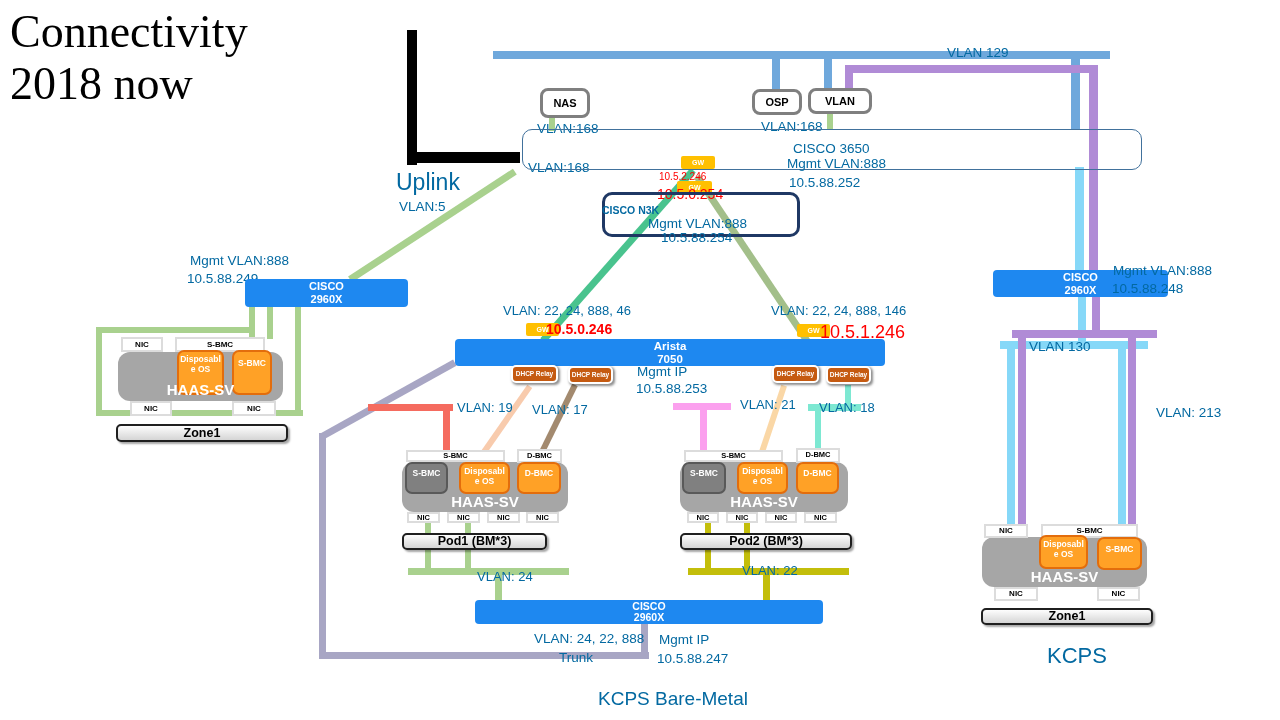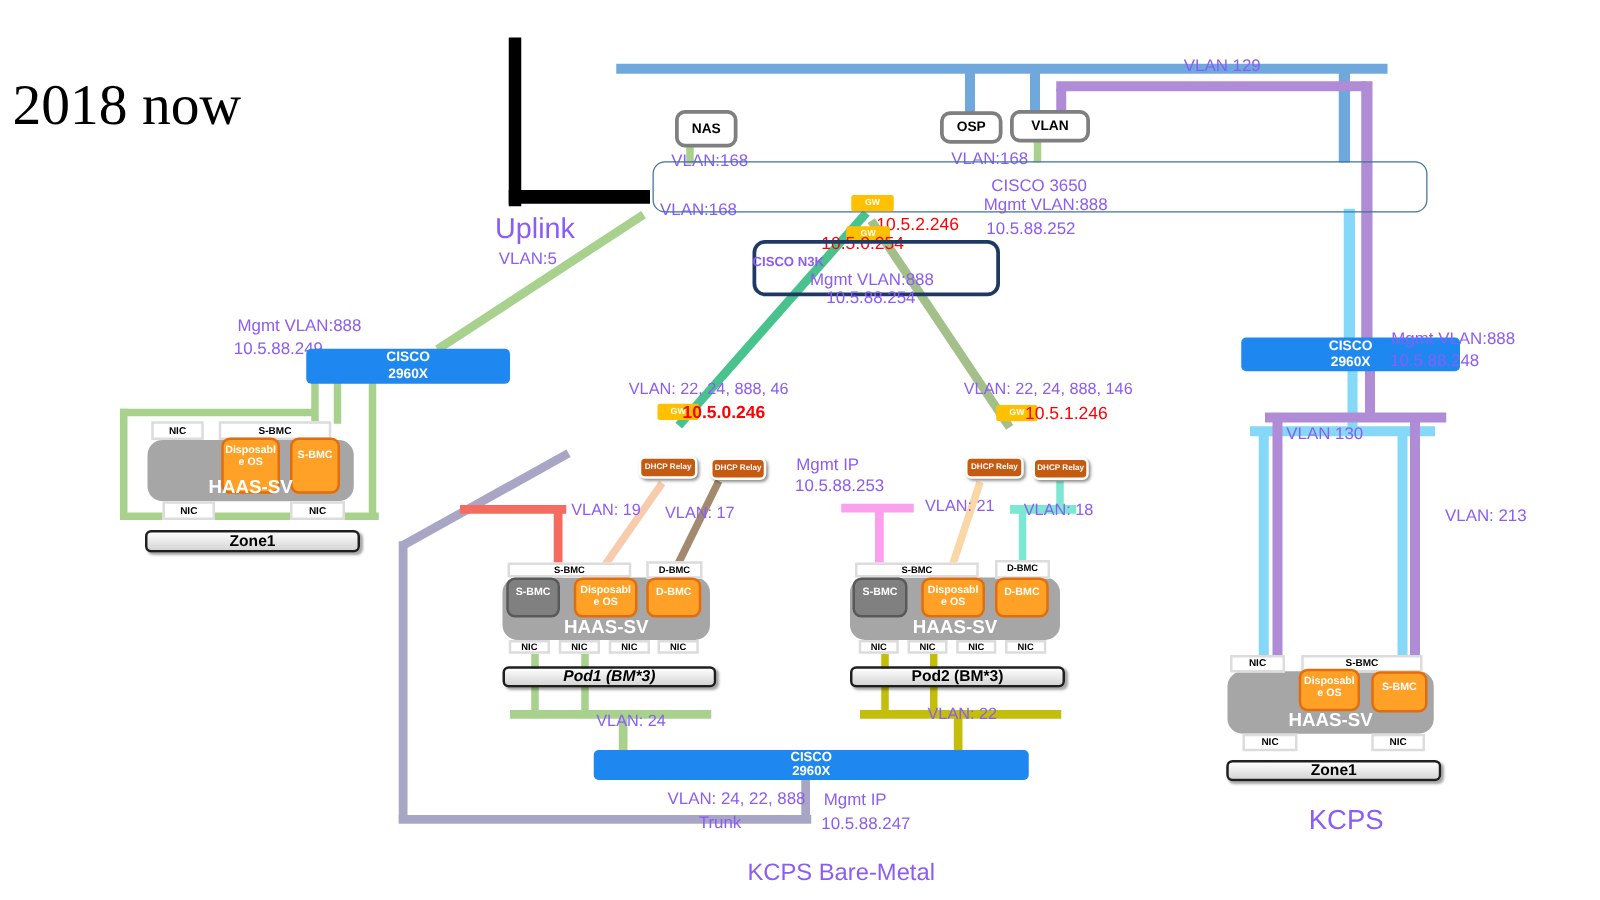--- a/index.html
+++ b/index.html
@@ -1,20 +1,20 @@
 <!DOCTYPE html>
 <html><head>
 <meta charset="utf-8">
 <style>
   html,body {margin:0; padding:0; background:#fff;}
   #slide {position:relative; width:1280px; height:720px; background:#fff; overflow:hidden;
           font-family:"Liberation Sans", sans-serif;}
   .ln  {position:absolute;}
   .dg  {position:absolute; transform-origin:0 50%;}
-  .tx  {position:absolute; white-space:nowrap; color:#8b5cf6; font-family:"Liberation Sans",sans-serif;}
+  .tx  {position:absolute; white-space:nowrap; color:#0369a1; font-family:"Liberation Sans",sans-serif;}
   .b   {font-weight:bold;}
   .red {color:#FF0000;}
   .dev {position:absolute; background:#1E88F0; border-radius:4px; color:#fff; font-weight:bold;
         text-align:center; font-size:11px; line-height:13px; padding-top:1px; box-sizing:border-box;}
   .pill{position:absolute; background:#fff; border:3px solid #7F7F7F; border-radius:8px;
         font-weight:bold; font-size:11px; display:flex; align-items:center; justify-content:center;
         box-sizing:border-box; color:#000;}
   .wl  {position:absolute; background:#fff; border:2px solid #DCDCDC; font-weight:bold;
         text-align:center; color:#000; box-sizing:border-box; overflow:hidden;}
   .haas{position:absolute; background:#A6A6A6; border-radius:12px;}
@@ -98,20 +98,21 @@
 
   <div class="ln" style="left:1078px;top:296px;width:8px;height:52px;background:#86D8F8;"></div>
   <div class="ln" style="left:1092px;top:296px;width:8px;height:41px;background:#B08BD6;"></div>
   <div class="ln" style="left:1012px;top:330px;width:145px;height:8px;background:#B08BD6;"></div>
   <div class="ln" style="left:1000px;top:341px;width:148px;height:8px;background:#86D8F8;"></div>
   <div class="ln" style="left:1007px;top:348px;width:8px;height:177px;background:#86D8F8;"></div>
   <div class="ln" style="left:1018px;top:337px;width:8px;height:188px;background:#B08BD6;"></div>
   <div class="ln" style="left:1118px;top:348px;width:8px;height:177px;background:#86D8F8;"></div>
   <div class="ln" style="left:1128px;top:337px;width:8px;height:188px;background:#B08BD6;"></div>
 
+  <div class="ttl" style="left:10px;top:6px;">Connectivity</div>
   <div class="ttl" style="left:10px;top:58px;">2018 now</div>
   <div class="tx" style="left:396px;top:169px;font-size:23px;">Uplink</div>
   <div class="tx" style="left:399px;top:199px;font-size:13.5px;">VLAN:5</div>
   <div class="tx" style="left:947px;top:45px;font-size:13.5px;">VLAN 129</div>
 
   <div class="pill" style="left:540px;top:88px;width:50px;height:30px;">
       <span>NAS</span>
     </div>
   <div class="pill" style="left:752px;top:89px;width:50px;height:26px;">
       <span>OSP</span>
@@ -122,21 +123,21 @@
   <div class="tx" style="left:537px;top:121px;font-size:13.5px;">VLAN:168</div>
   <div class="tx" style="left:528px;top:160px;font-size:13.5px;">VLAN:168</div>
   <div class="tx" style="left:761px;top:119px;font-size:13.5px;">VLAN:168</div>
 
   <div class="ln" style="left:522px;top:129px;width:618px;height:39px;border:1.5px solid #41719C;border-radius:10px;"></div>
   <div class="tx" style="left:793px;top:141px;font-size:13.5px;">CISCO 3650</div>
   <div class="tx" style="left:787px;top:156px;font-size:13.5px;">Mgmt VLAN:888</div>
   <div class="tx" style="left:789px;top:175px;font-size:13.5px;">10.5.88.252</div>
 
   <div class="gw" style="left:681px;top:156px;width:34px;height:13px;">GW</div>
-  <div class="tx red" style="left:659px;top:171px;font-size:14px;margin-left:42px;">10.5.2.246</div>
+  <div class="tx red" style="left:659px;top:171px;font-size:10px;">10.5.2.246</div>
   <div class="gw" style="left:677px;top:181px;width:35px;height:13px;">GW</div>
   <div class="tx red" style="left:657px;top:186px;font-size:14px;">10.5.0.254</div>
 
   <div class="ln" style="left:602px;top:192px;width:192px;height:39px;border:3.5px solid #1F3864;border-radius:10px;"></div>
   <div class="tx b" style="left:602px;top:204px;width:192px;font-size:10.5px;">CISCO N3K</div>
   <div class="tx" style="left:648px;top:216px;font-size:13.5px;">Mgmt VLAN:888</div>
   <div class="tx" style="left:661px;top:230px;font-size:13.5px;">10.5.88.254</div>
 
   <div class="tx" style="left:190px;top:253px;font-size:13.5px;">Mgmt VLAN:888</div>
   <div class="tx" style="left:187px;top:271px;font-size:13.5px;">10.5.88.249</div>
@@ -152,21 +153,25 @@
   <div class="htx" style="left:118px;top:381px;width:165px;">HAAS-SV</div>
   <div class="wl" style="left:130px;top:401px;width:42px;height:15px;font-size:8px;line-height:11px;">NIC</div>
   <div class="wl" style="left:232px;top:401px;width:44px;height:15px;font-size:8px;line-height:11px;">NIC</div>
   <div class="zone" style="left:116px;top:424px;width:172px;height:18px;line-height:14px;">Zone1</div>
 
   <div class="tx" style="left:503px;top:303px;font-size:13px;">VLAN: 22, 24, 888, 46</div>
   <div class="tx" style="left:771px;top:303px;font-size:13px;">VLAN: 22, 24, 888, 146</div>
   <div class="gw" style="left:526px;top:323px;width:33px;height:13px;">GW</div>
   <div class="tx red" style="left:546px;top:321px;font-size:14px;font-weight:bold;">10.5.0.246</div>
   <div class="gw" style="left:797px;top:324px;width:33px;height:13px;">GW</div>
-  <div class="tx red" style="left:820px;top:322px;font-size:14px;text-align:right;">10.5.1.246</div>
+  <div class="tx red" style="left:820px;top:322px;font-size:18px;text-align:right;">10.5.1.246</div>
+  <div class="dev" style="left:455px;top:339px;width:430px;height:27px;font-size:11.5px;">
+    <div>Arista</div>
+    <div>7050</div>
+  </div>
   <div class="tx" style="left:637px;top:364px;font-size:13.5px;">Mgmt IP</div>
   <div class="tx" style="left:636px;top:381px;font-size:13.5px;">10.5.88.253</div>
   <div class="dh" style="left:511px;top:365px;width:47px;height:18px;">DHCP Relay</div>
   <div class="dh" style="left:568px;top:366px;width:45px;height:18px;">DHCP Relay</div>
   <div class="dh" style="left:772px;top:365px;width:47px;height:18px;">DHCP Relay</div>
   <div class="dh" style="left:826px;top:366px;width:45px;height:18px;">DHCP Relay</div>
   <div class="tx" style="left:457px;top:400px;font-size:13px;">VLAN: 19</div>
   <div class="tx" style="left:532px;top:402px;font-size:13px;">VLAN: 17</div>
   <div class="tx" style="left:740px;top:397px;font-size:13px;">VLAN: 21</div>
   <div class="tx" style="left:819px;top:400px;font-size:13px;">VLAN: 18</div>
@@ -175,21 +180,21 @@
   <div class="wl" style="left:406px;top:450px;width:99px;height:12px;font-size:7.5px;line-height:8px;">S-BMC</div>
   <div class="wl" style="left:517px;top:449px;width:45px;height:14px;font-size:7.5px;line-height:9px;">D-BMC</div>
   <div class="ob gb" style="left:405px;top:462px;width:43px;height:32px;padding-top:4px;">S-BMC</div>
   <div class="ob" style="left:459px;top:462px;width:51px;height:32px;">Disposable OS</div>
   <div class="ob" style="left:517px;top:462px;width:44px;height:32px;padding-top:4px;">D-BMC</div>
   <div class="htx" style="left:402px;top:493px;width:166px;">HAAS-SV</div>
   <div class="wl" style="left:407px;top:512px;width:33px;height:11px;font-size:7.5px;line-height:7px;">NIC</div>
   <div class="wl" style="left:447px;top:512px;width:33px;height:11px;font-size:7.5px;line-height:7px;">NIC</div>
   <div class="wl" style="left:487px;top:512px;width:33px;height:11px;font-size:7.5px;line-height:7px;">NIC</div>
   <div class="wl" style="left:526px;top:512px;width:33px;height:11px;font-size:7.5px;line-height:7px;">NIC</div>
-  <div class="zone" style="left:402px;top:533px;width:171px;height:17px;line-height:13px;font-style:italic;">Pod1 (BM*3)</div>
+  <div class="zone" style="left:402px;top:533px;width:145px;height:17px;line-height:13px;">Pod1 (BM*3)</div>
   <div class="tx" style="left:477px;top:569px;font-size:13px;">VLAN: 24</div>
 
   <div class="haas" style="left:680px;top:462px;width:168px;height:50px;"></div>
   <div class="wl" style="left:684px;top:450px;width:99px;height:12px;font-size:7.5px;line-height:8px;">S-BMC</div>
   <div class="wl" style="left:796px;top:448px;width:44px;height:15px;font-size:7.5px;line-height:9px;">D-BMC</div>
   <div class="ob gb" style="left:682px;top:462px;width:44px;height:32px;padding-top:4px;">S-BMC</div>
   <div class="ob" style="left:737px;top:462px;width:51px;height:32px;">Disposable OS</div>
   <div class="ob" style="left:796px;top:462px;width:43px;height:32px;padding-top:4px;">D-BMC</div>
   <div class="htx" style="left:680px;top:493px;width:168px;">HAAS-SV</div>
   <div class="wl" style="left:687px;top:512px;width:32px;height:11px;font-size:7.5px;line-height:7px;">NIC</div>

